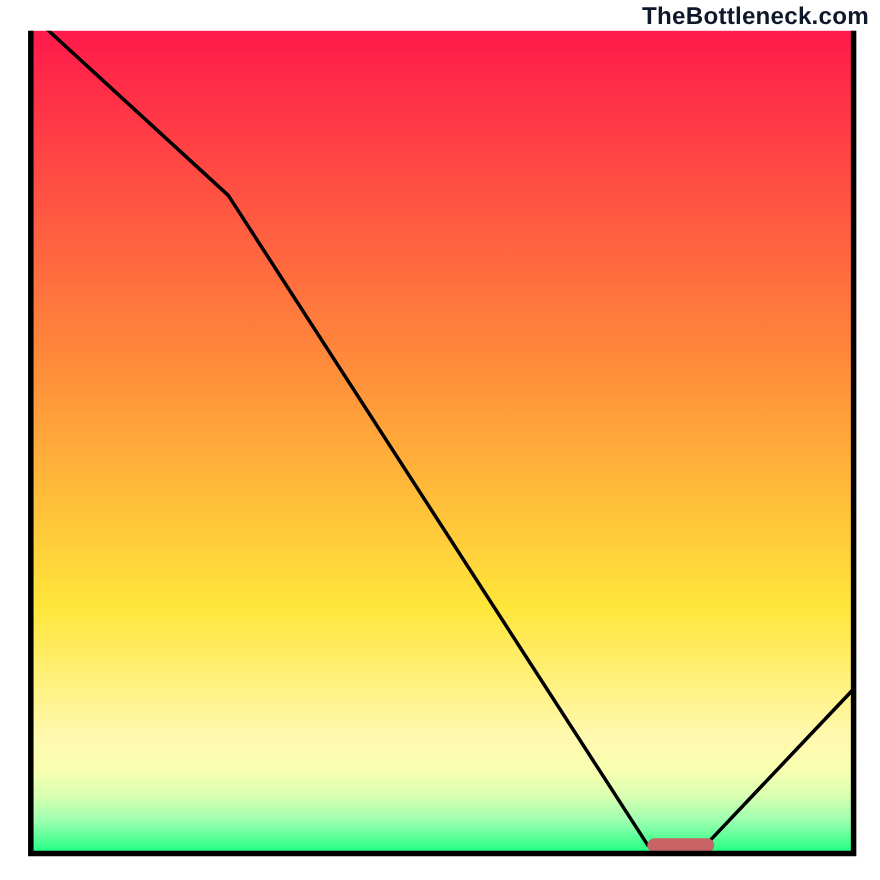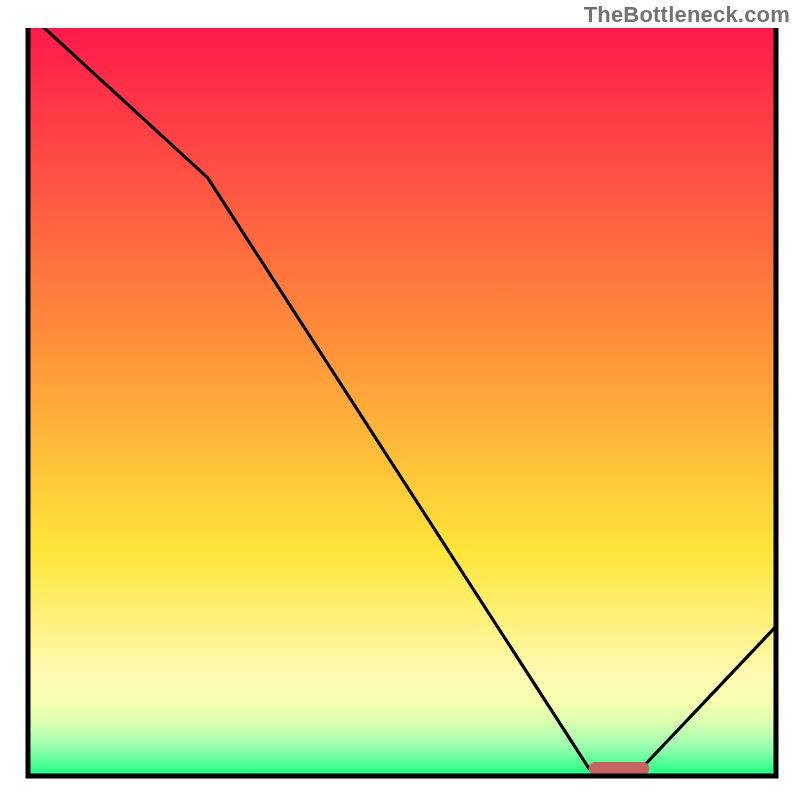--- a/index.html
+++ b/index.html
@@ -13,21 +13,21 @@
   }
   .stage {
     position: relative;
     width: 800px;
     height: 800px;
   }
   .watermark {
     position: absolute;
     top: 2px;
     right: 10px;
-    color: #737373;
+    color: #0f172a;
     font-size: 22px;
     font-weight: 600;
     letter-spacing: 0.2px;
     z-index: 20;
   }
   svg.chart {
     position: absolute;
     left: 0;
     top: 0;
     width: 800px;

